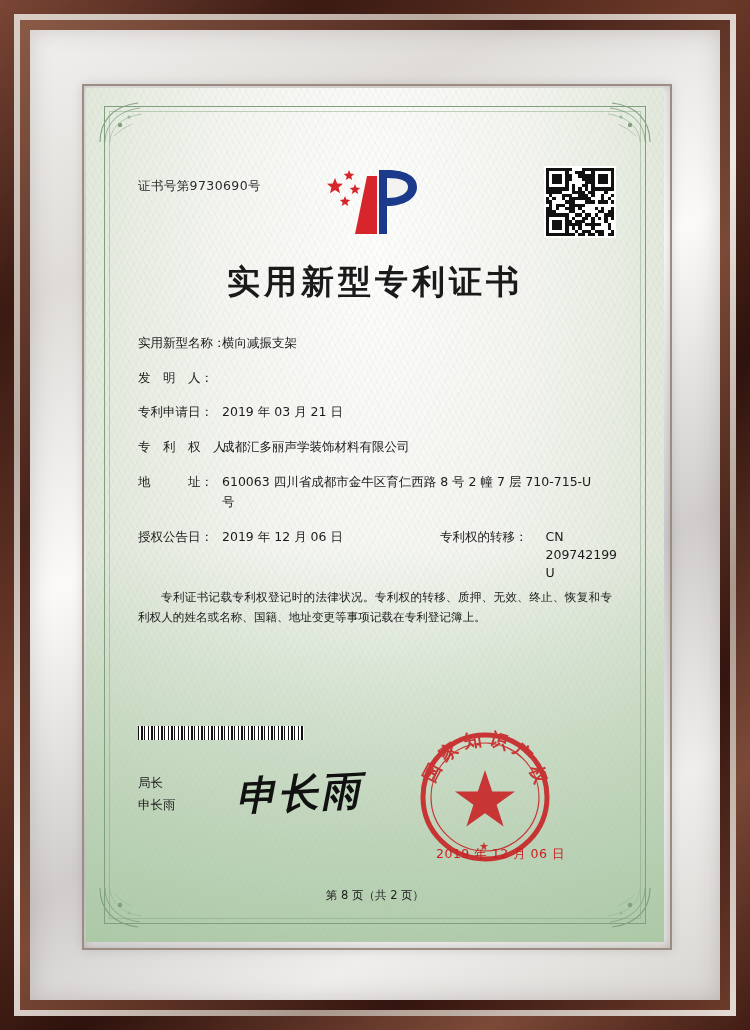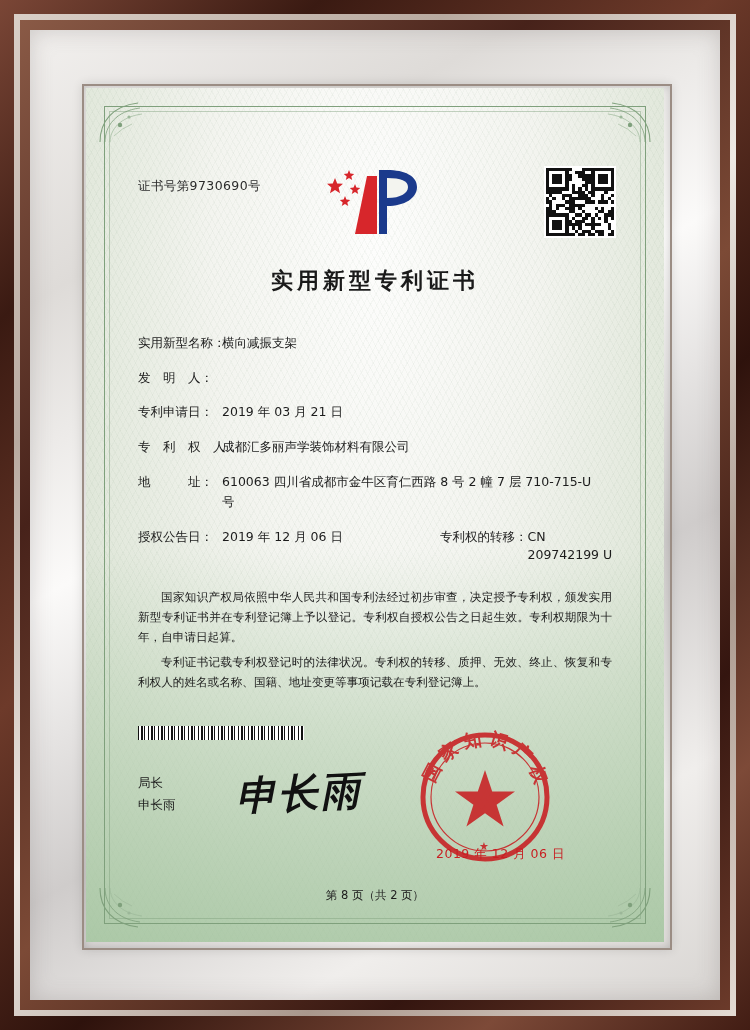--- a/index.html
+++ b/index.html
@@ -126,25 +126,25 @@
     width: 100%; height: 100%;
     display: grid;
     grid-template-columns: repeat(21, 1fr);
     grid-template-rows: repeat(21, 1fr);
   }
   .qr-grid i { background: #111; }
 
   
   .cert-title {
     position: absolute;
-    left: 0; right: 0; top: 178px;
+    left: 0; right: 0; top: 172px;
     text-align: center;
     font-family: "DejaVu Serif", "Liberation Serif", serif;
     font-weight: bold;
-    font-size: 22px;
+    font-size: 33px;
     letter-spacing: 4px;
     color: #1a1a1a;
   }
 
   
   .fields {
     position: absolute;
     left: 52px; top: 246px;
     width: 480px;
     font-family: "DejaVu Sans", sans-serif;
@@ -164,21 +164,21 @@
   }
   .fvalue {
     flex: 1 1 auto;
   }
   .frow.split .fvalue { flex: 0 0 auto; min-width: 208px; }
   .flabel2 {
     flex: 0 0 auto;
     margin-left: 10px;
     white-space: nowrap;
   }
-  .fvalue2 { margin-left: 0; }
+  .fvalue2 { margin-left: 18px; }
   .addr-second {
     margin-left: 84px;
     margin-top: -13px;
     margin-bottom: 16.5px;
     font-size: 12.5px;
   }
 
   
   .paras {
     position: absolute;
@@ -794,21 +794,20 @@
     <div class="addr-second">号</div>
     <div class="frow split">
       <span class="flabel">授权公告日：</span>
       <span class="fvalue">2019 年 12 月 06 日</span>
       <span class="flabel2">专利权的转移：</span>
       <span class="fvalue2">CN 209742199 U</span>
     </div>
   </div>
 
   <div class="paras">
-    <p>国家知识产权局依照中华人民共和国专利法经过初步审查，决定授予专利权，颁发实用新型专利证书并在专利登记簿上予以登记。专利权自授权公告之日起生效。专利权期限为十年，自申请日起算。</p>
     <p>专利证书记载专利权登记时的法律状况。专利权的转移、质押、无效、终止、恢复和专利权人的姓名或名称、国籍、地址变更等事项记载在专利登记簿上。</p>
   </div>
 
   <div class="barcode"></div>
 
   <div class="sig-block">
     <div>局长</div>
     <div>申长雨</div>
   </div>
   <div class="sig-script">申长雨</div>

